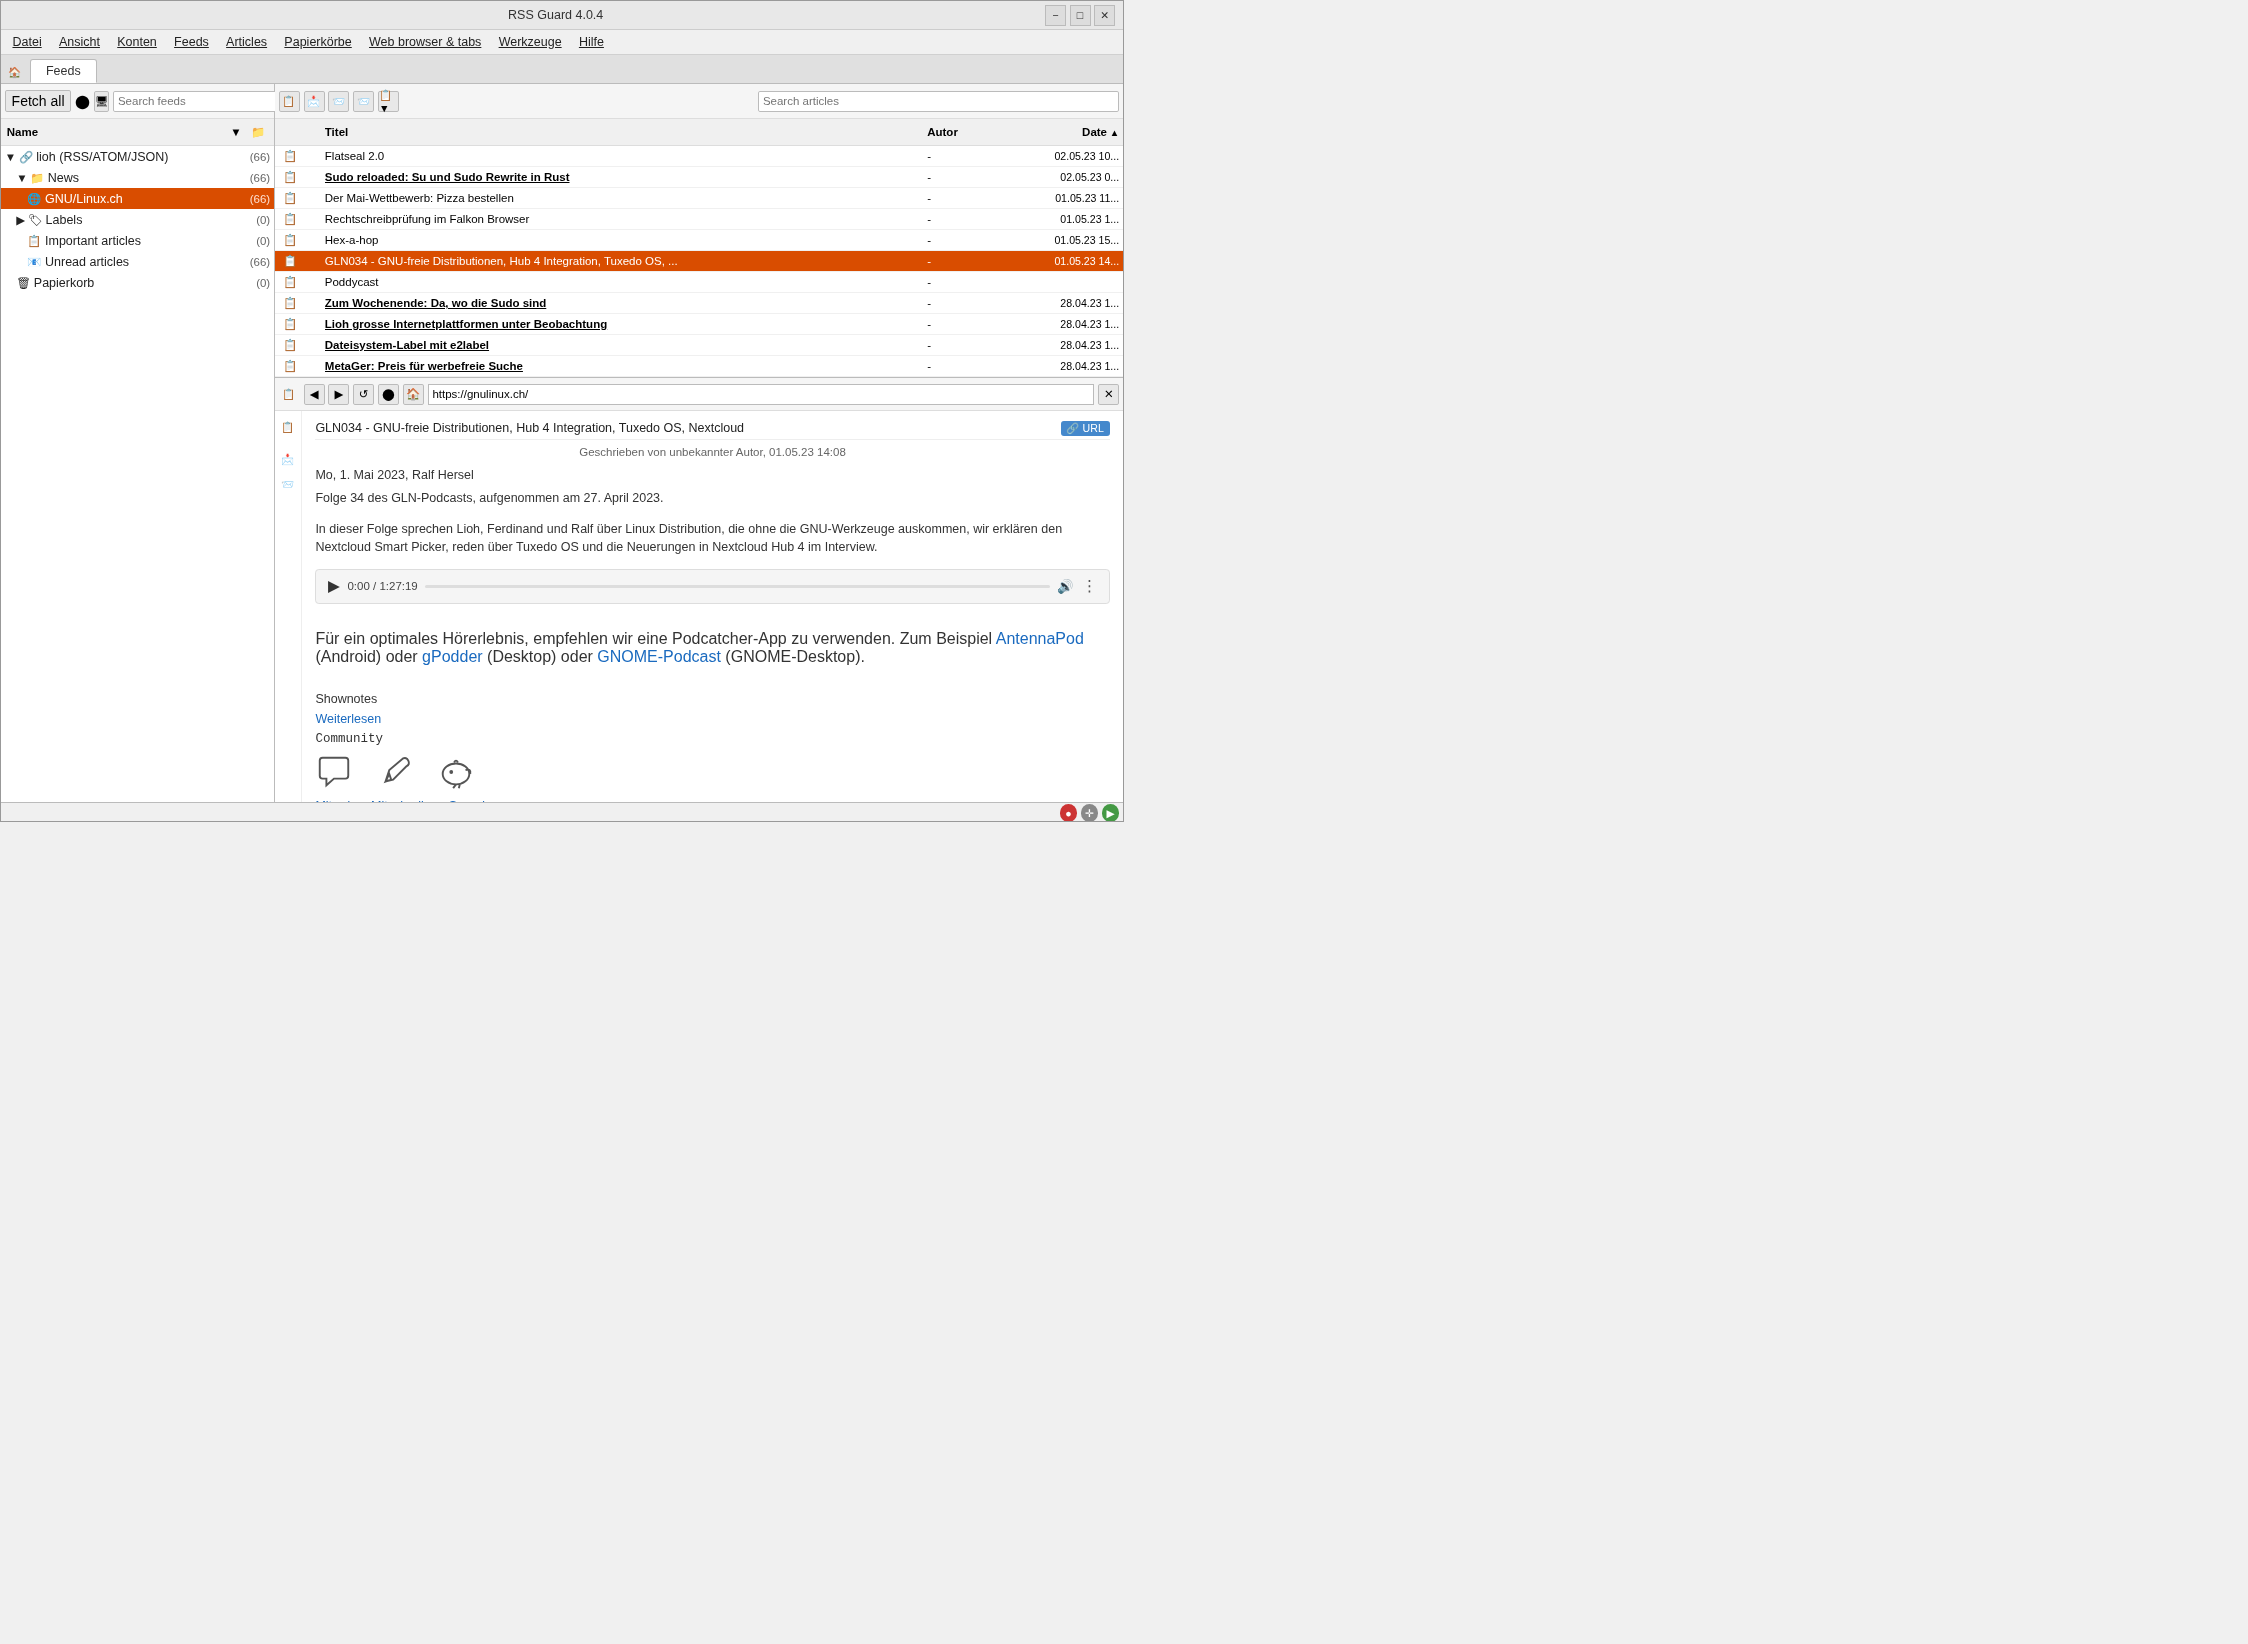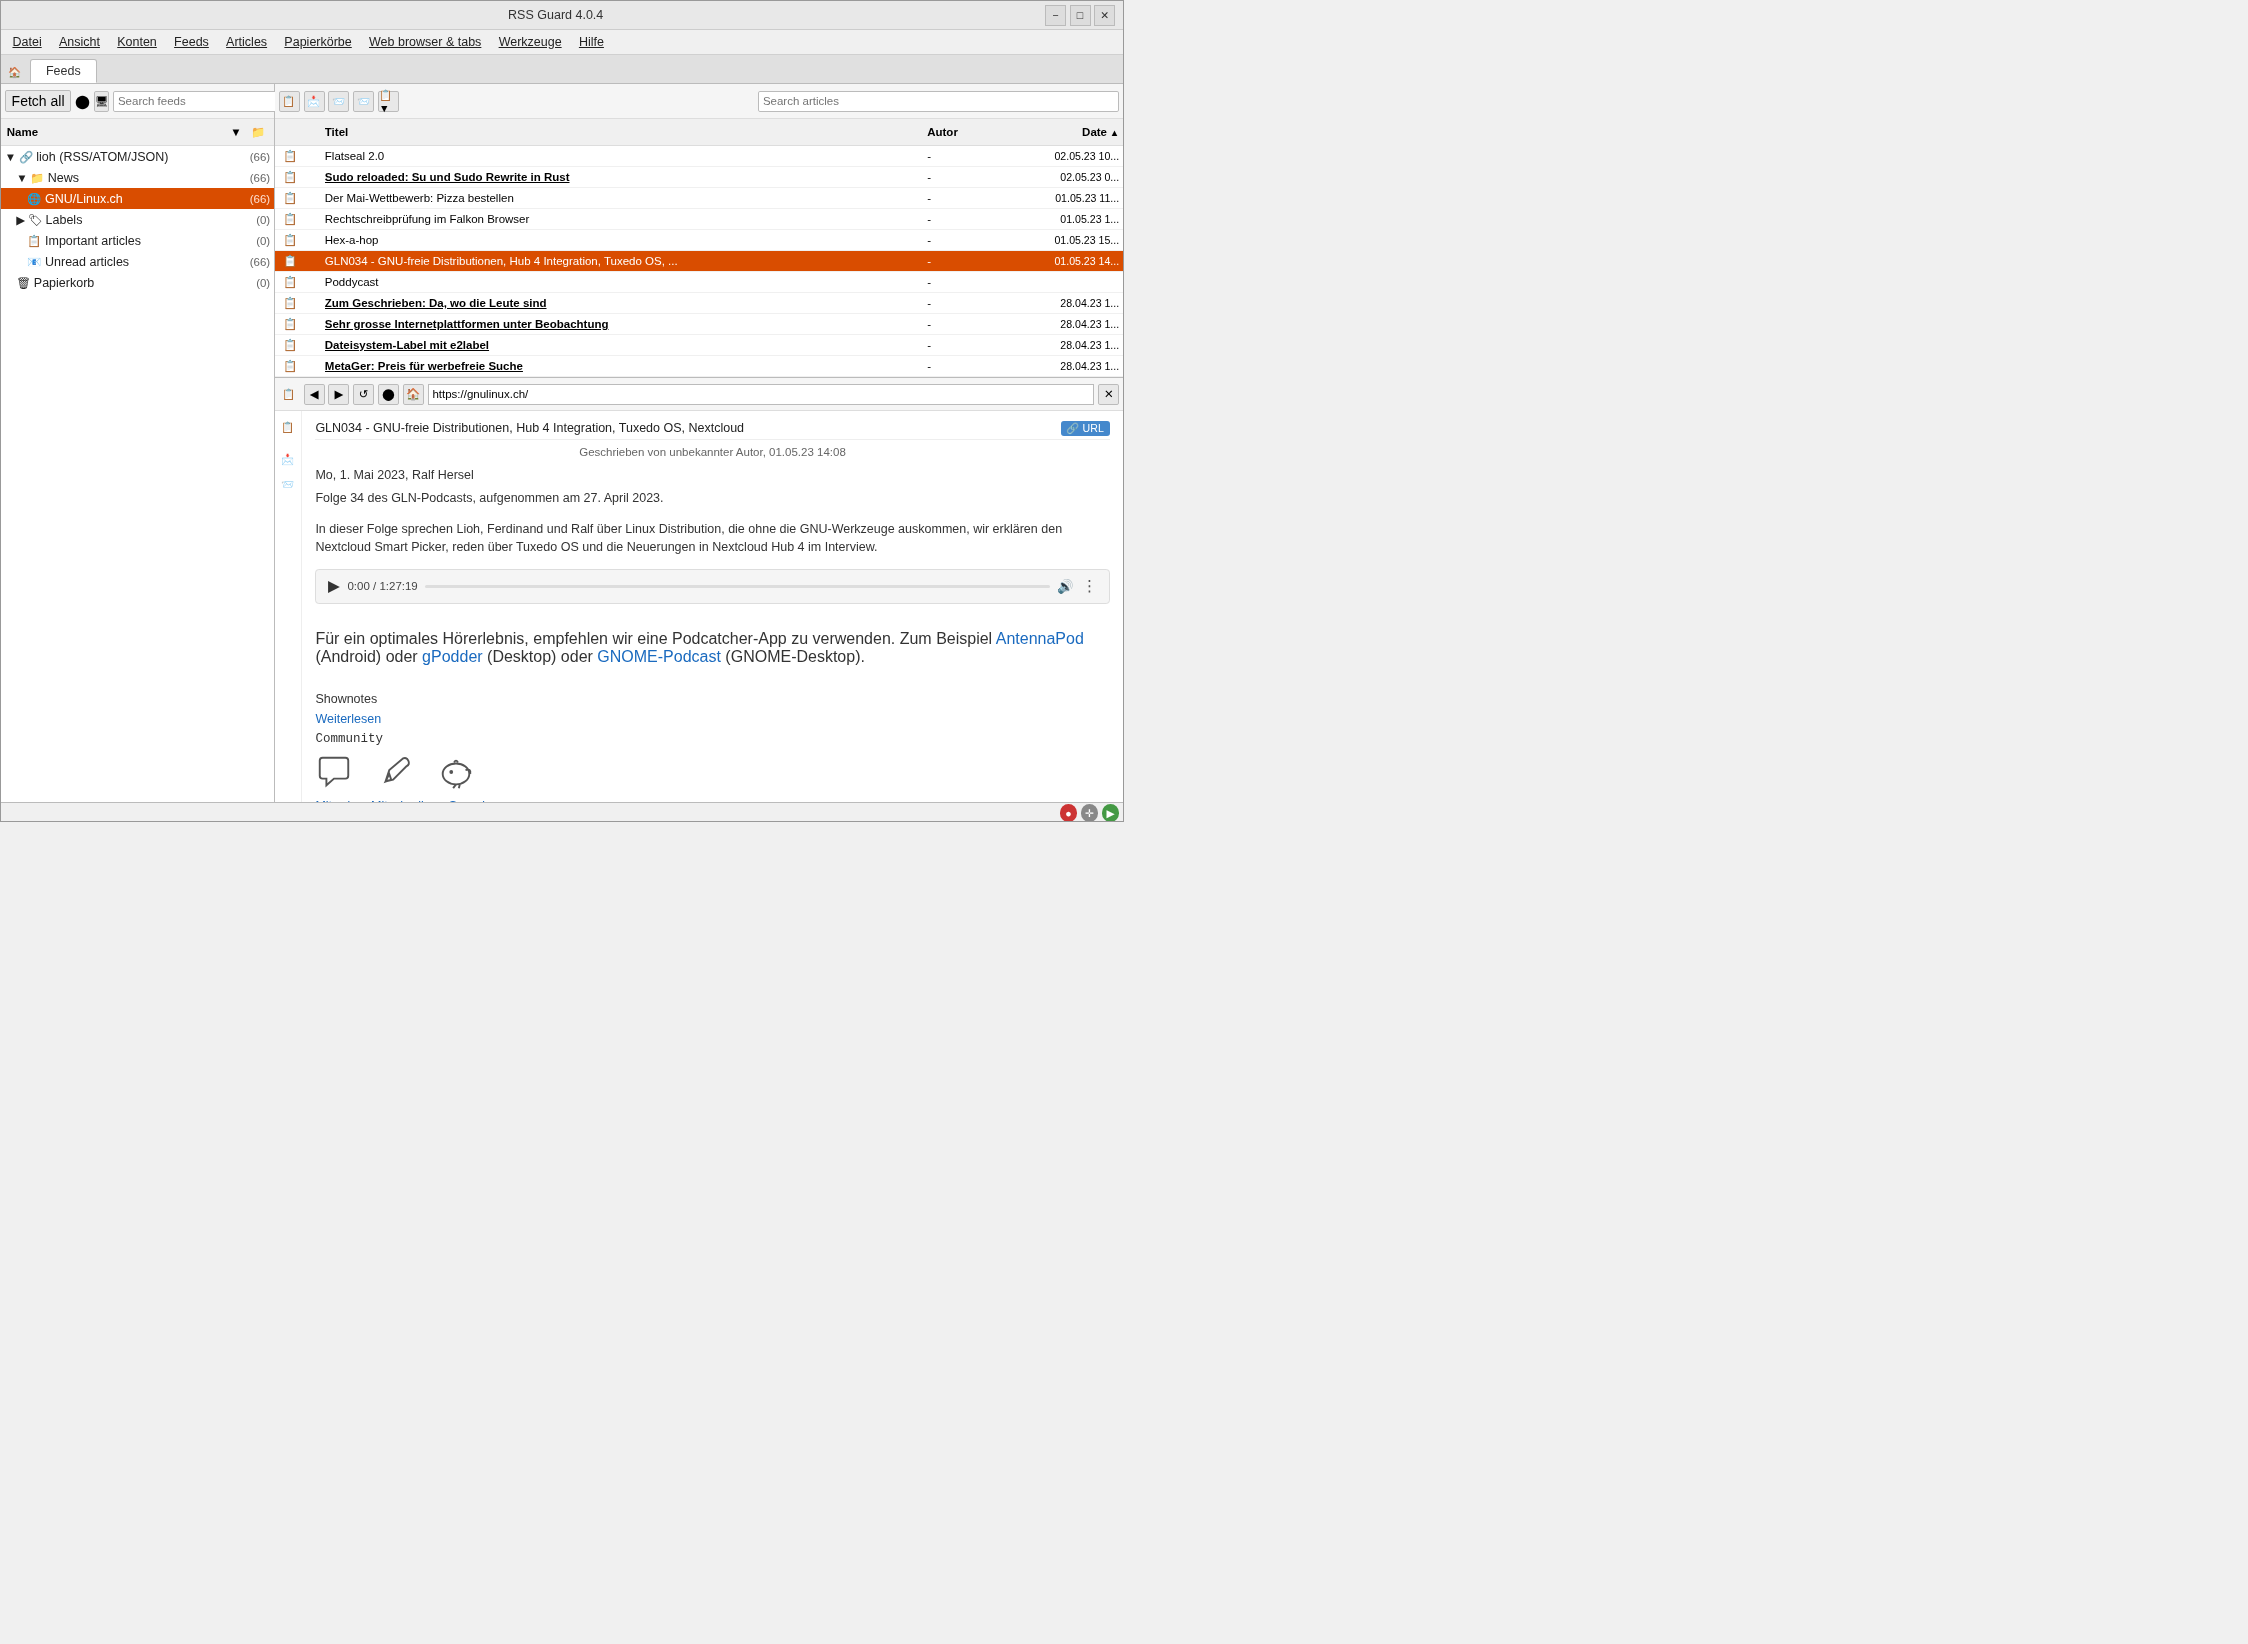--- a/index.html
+++ b/index.html
@@ -607,28 +607,28 @@
       <div class="article-row">
         <div class="col-icon">📋</div>
         <div class="col-icon"></div>
         <div class="col-title">Poddycast</div>
         <div class="col-author">-</div>
         <div class="col-date"></div>
       </div>
       <div class="article-row unread">
         <div class="col-icon">📋</div>
         <div class="col-icon"></div>
-        <div class="col-title">Zum Geschrieben: Da, wo die Leute sind</div>
+        <div class="col-title">Zum Wochenende: Da, wo die Sudo sind</div>
         <div class="col-author">-</div>
         <div class="col-date">28.04.23 1...</div>
       </div>
       <div class="article-row unread">
         <div class="col-icon">📋</div>
         <div class="col-icon"></div>
-        <div class="col-title">Sehr grosse Internetplattformen unter Beobachtung</div>
+        <div class="col-title">Lioh grosse Internetplattformen unter Beobachtung</div>
         <div class="col-author">-</div>
         <div class="col-date">28.04.23 1...</div>
       </div>
       <div class="article-row unread">
         <div class="col-icon">📋</div>
         <div class="col-icon"></div>
         <div class="col-title">Dateisystem-Label mit e2label</div>
         <div class="col-author">-</div>
         <div class="col-date">28.04.23 1...</div>
       </div>

